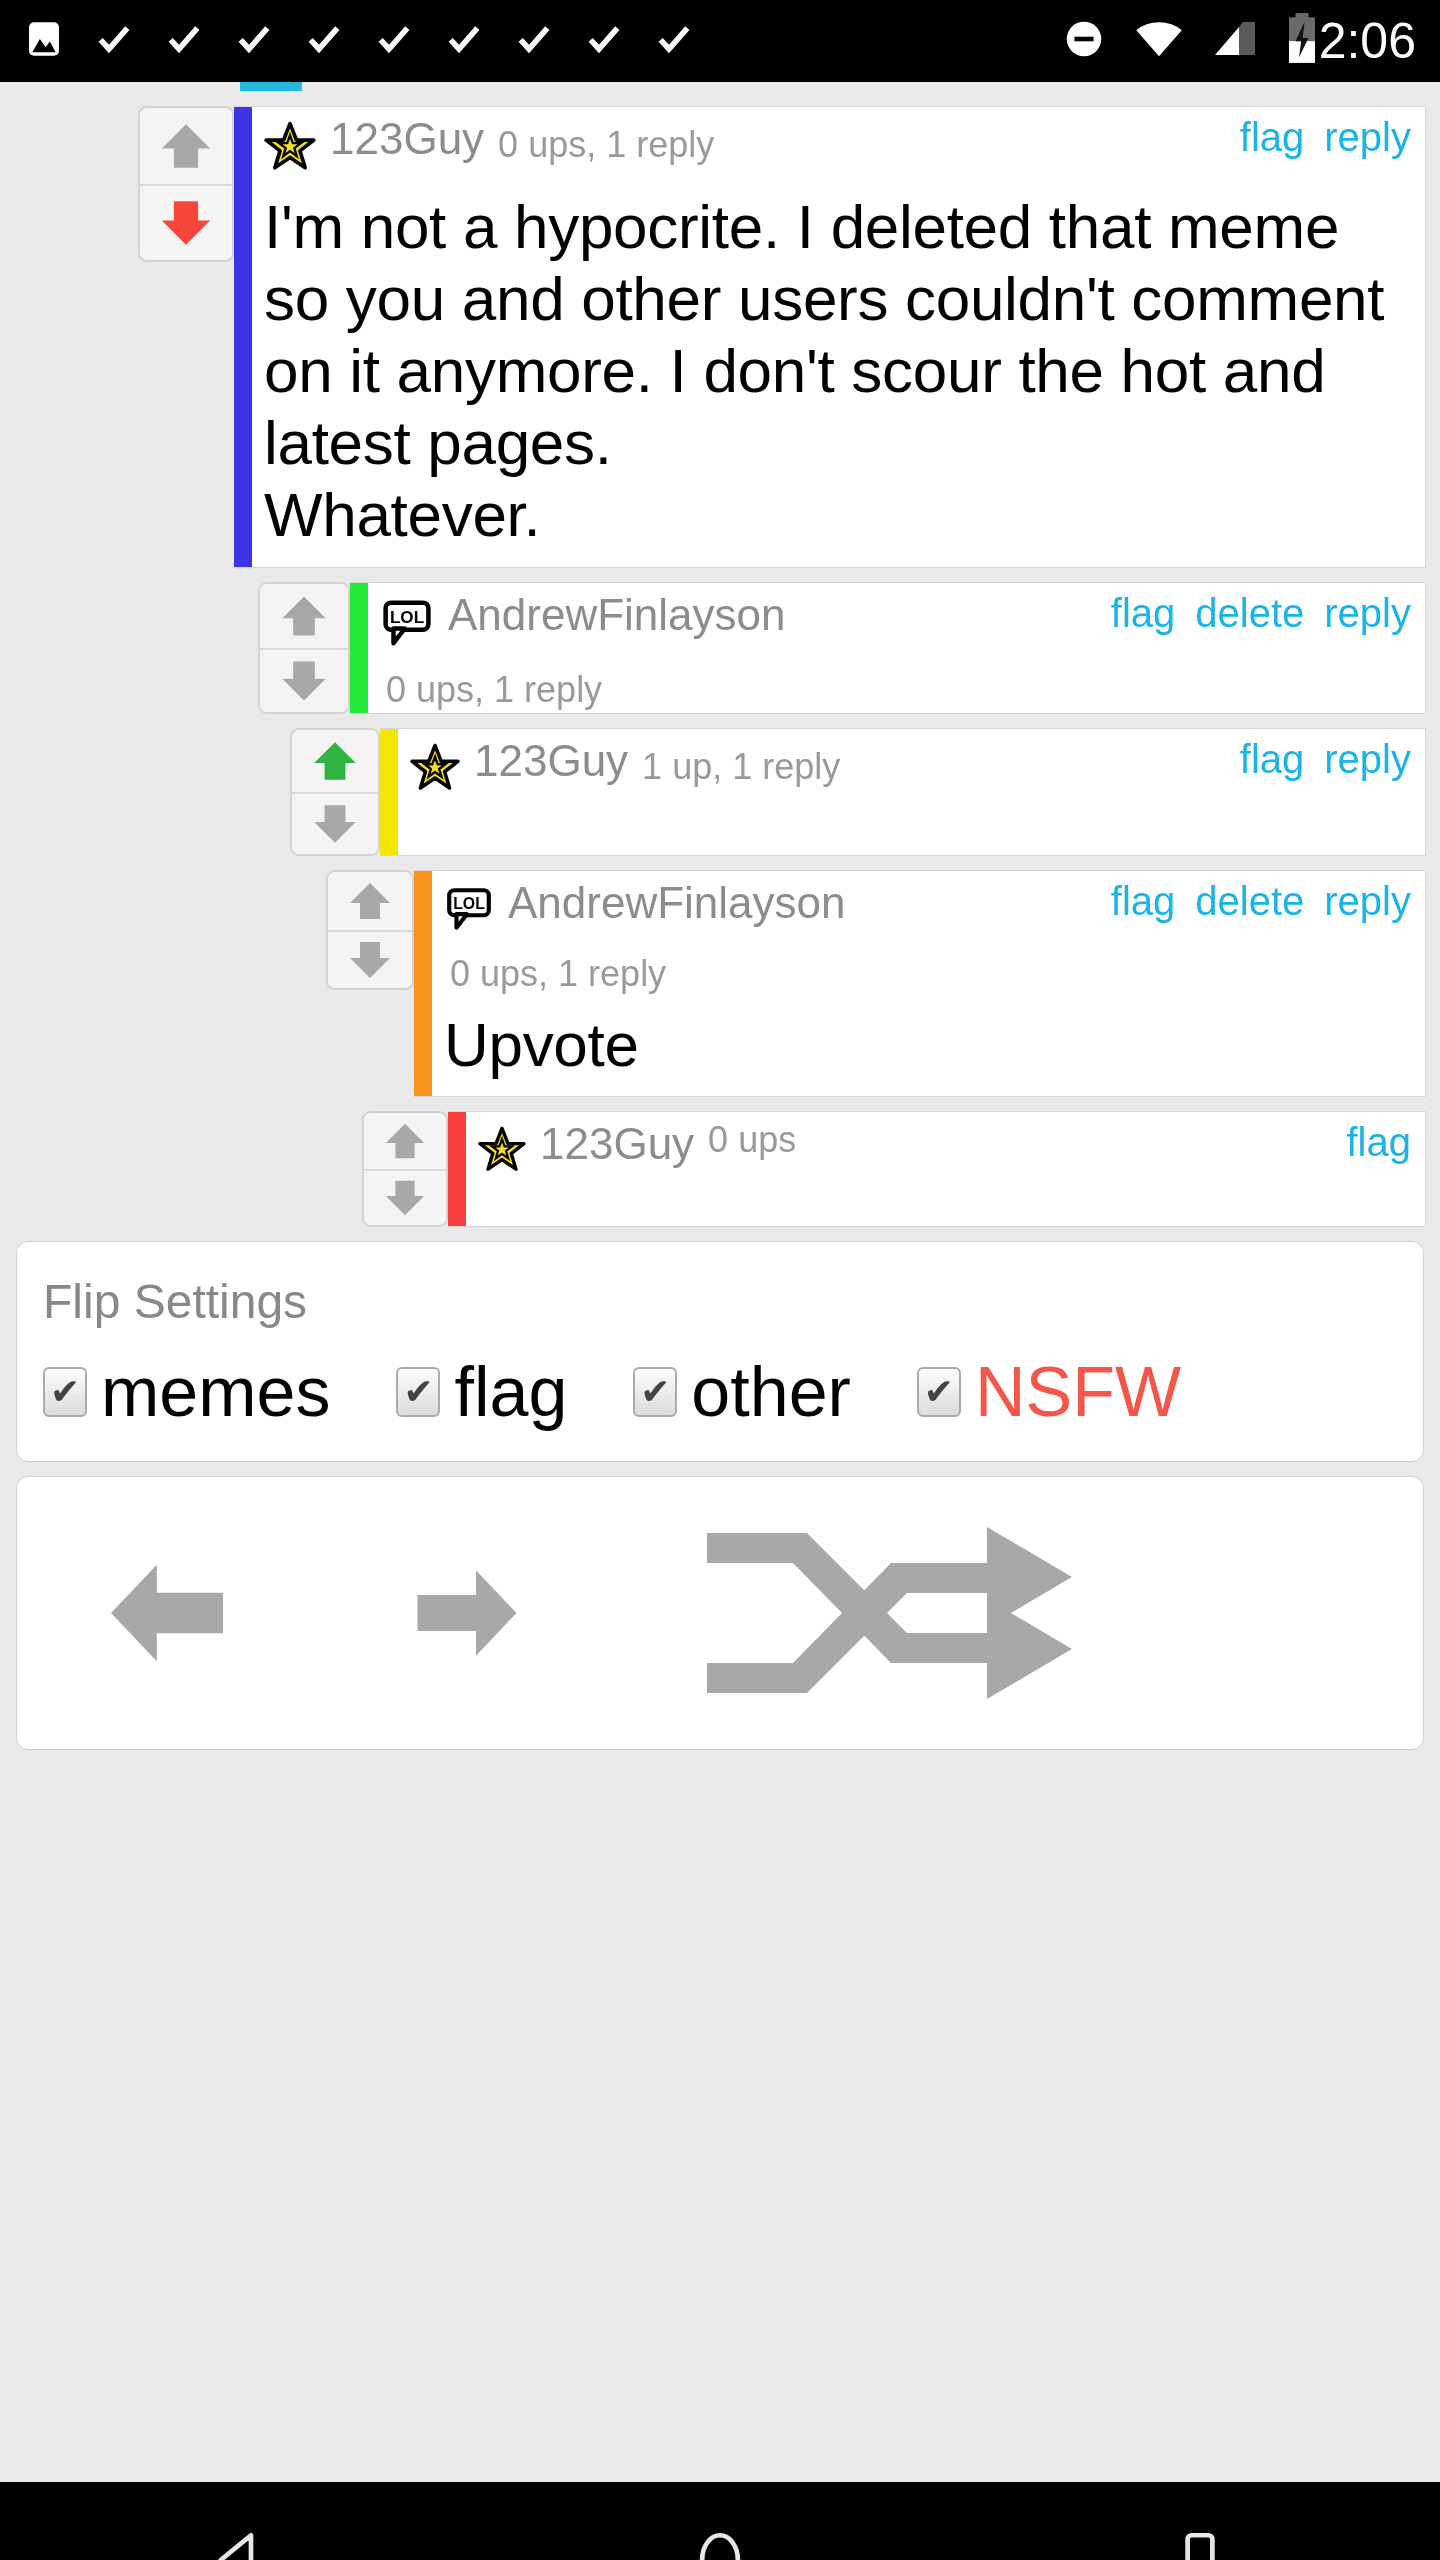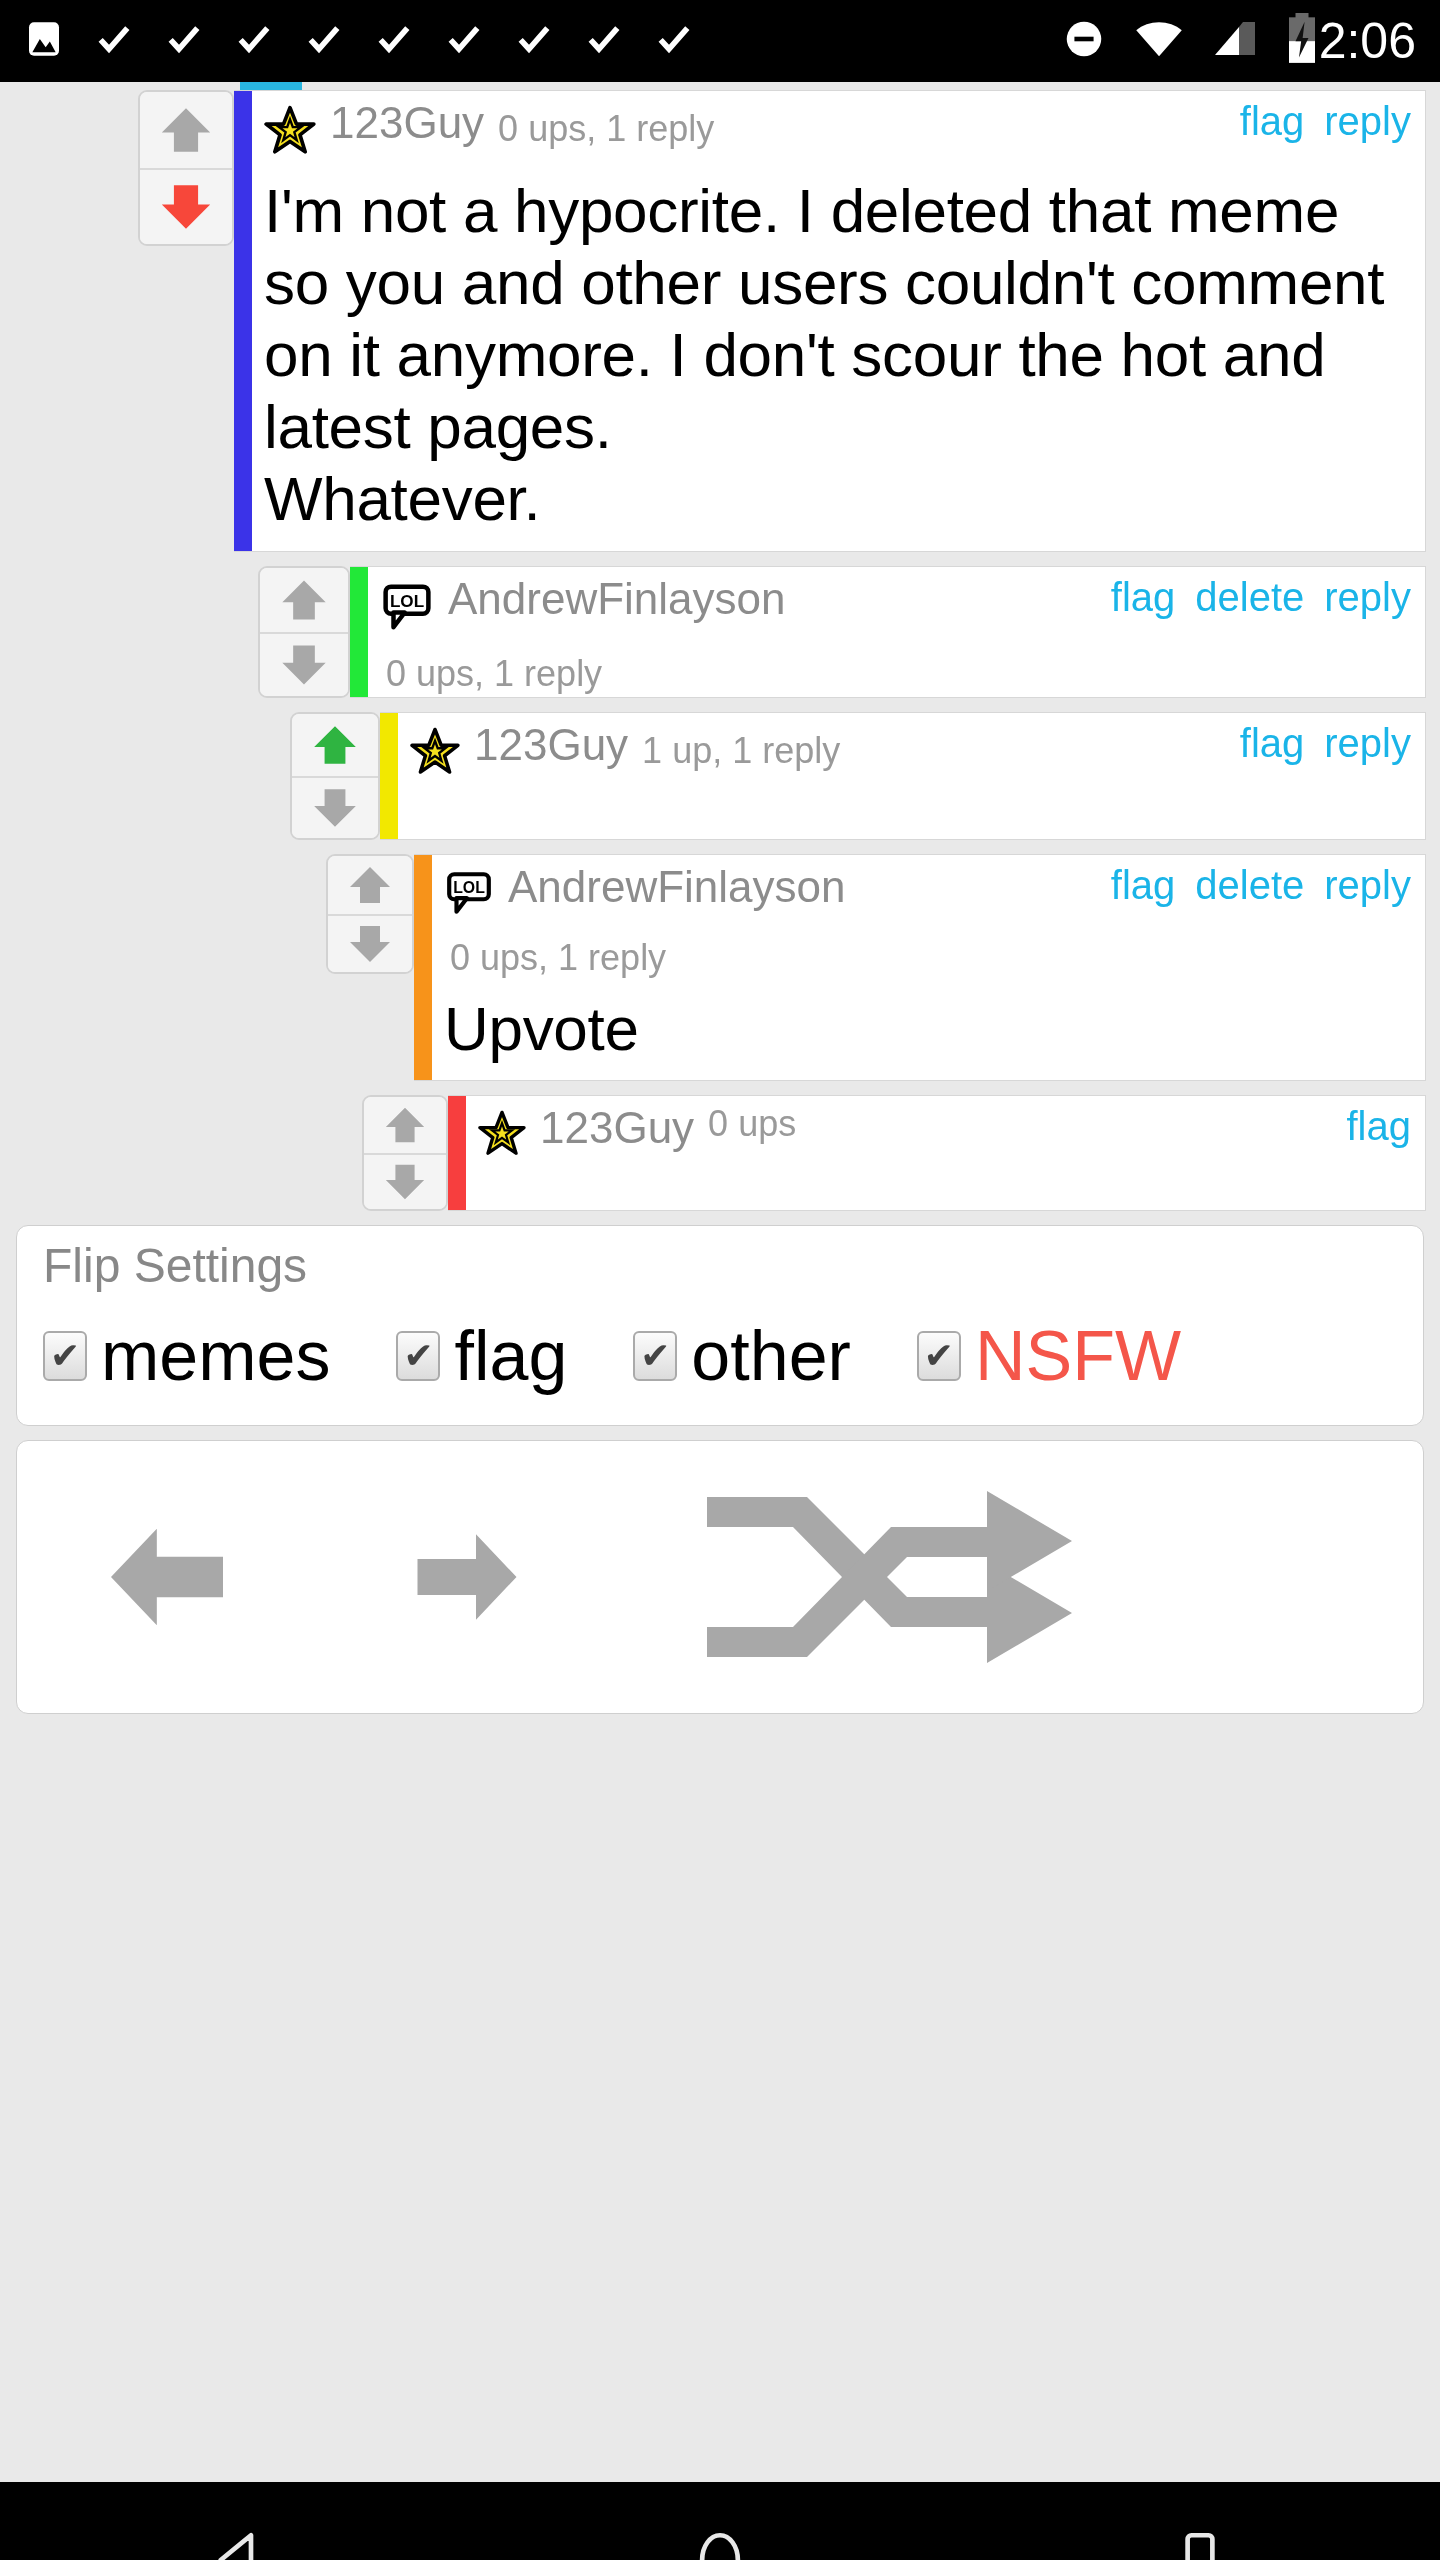--- a/index.html
+++ b/index.html
@@ -32,21 +32,21 @@
     position:relative;
     width:1440px; height:2400px;
     background:#e9e9e9;
   }
   .cyan-sliver{
     position:absolute; left:240px; top:0px;
     width:62px; height:9px; background:#29b6e0;
   }
 
   
-  .comments{ position:relative; padding-top:8px; }
+  .comments{ position:relative; padding-top:24px; }
 
   .comment{
     display:flex;
     align-items:stretch;
     margin-bottom:14px;
   }
 
   
   .votes{
     flex:0 0 auto;
@@ -131,21 +131,21 @@
   
   .panel{
     background:#fff;
     border:1px solid #cfcfcf;
     border-radius:12px;
     margin:0 16px 14px 16px;
   }
   .panel-title{
     color:#888;
     font-size:48px;
-    padding:12px 0 0 26px;
+    padding:32px 0 0 26px;
     font-family:"Liberation Sans Narrow","Liberation Sans",sans-serif;
   }
   .checkrow{
     display:flex; align-items:center;
     padding:28px 26px 34px 26px;
     gap:0px;
   }
   .chk-item{
     display:flex; align-items:center; gap:14px;
     margin-right:66px;

